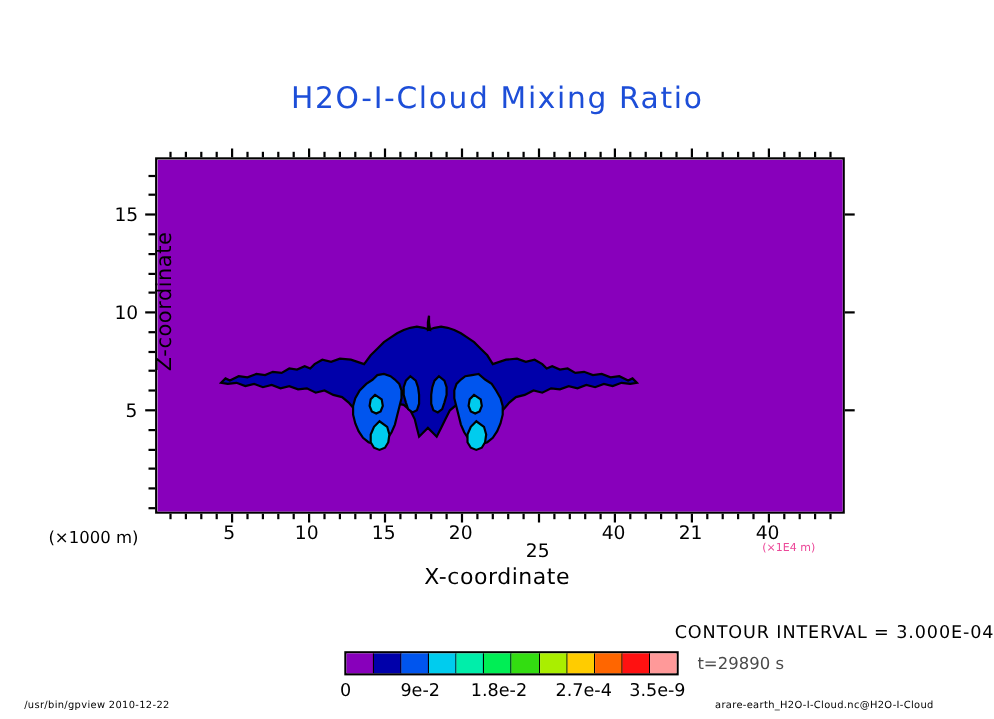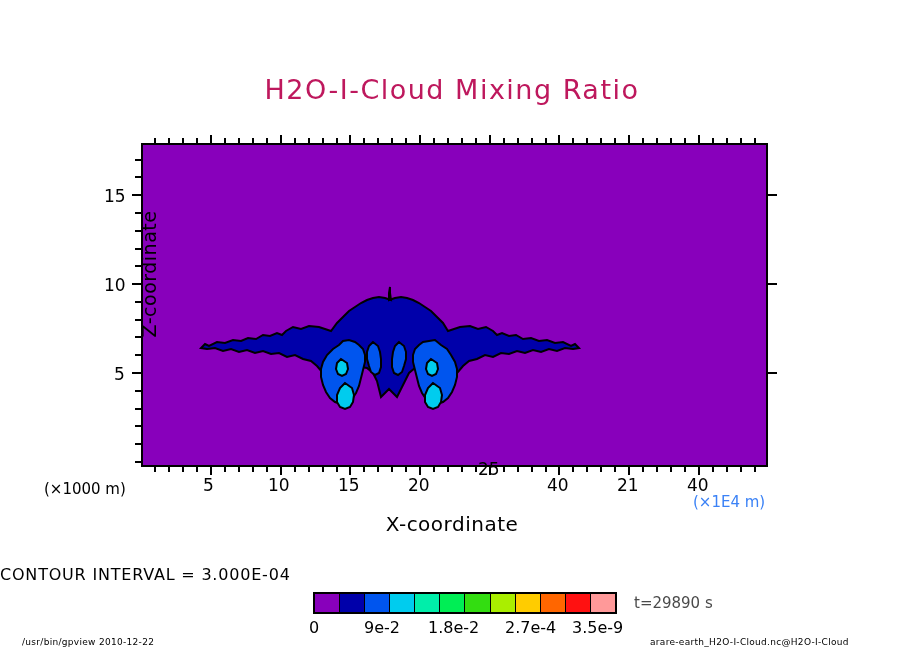--- a/index.html
+++ b/index.html
@@ -9,21 +9,21 @@
     font-family:"DejaVu Sans", sans-serif;
     position:relative;
     overflow:hidden;
   }
   .abs{position:absolute;}
   #title{
     left:0;top:74px;width:904px;
     text-align:center;
     font-size:27px;
     letter-spacing:1.5px;
-    color:#be185d;
+    color:#1d4ed8;
     white-space:nowrap;
   }
   #plot-wrap{left:141px;top:143px;width:627px;height:324px;}
   #plot-frame{
     position:absolute;left:0;top:0;width:627px;height:324px;
     border:2px solid #000;box-sizing:border-box;
     overflow:hidden;
   }
   #contour-svg{display:block;width:627px;height:324px;}
   .tick{position:absolute;background:#000;}
@@ -35,23 +35,23 @@
     transform-origin:center center;
     font-size:19px;letter-spacing:0.5px;color:#000;
     white-space:nowrap;
   }
   #xlabel{
     left:0;top:512px;width:904px;text-align:center;
     font-size:20px;letter-spacing:0.5px;color:#000;
     white-space:nowrap;
   }
   #unit-left{left:44px;top:480px;font-size:15px;color:#000;white-space:nowrap;}
-  #unit-right{left:693px;top:493px;font-size:15px;color:#3b82f6;white-space:nowrap;}
+  #unit-right{left:693px;top:493px;font-size:10px;color:#ec4899;white-space:nowrap;}
   #ci-text{
-    left:0;top:565px;width:904px;text-align:left;
+    left:0;top:565px;width:904px;text-align:right;
     font-size:16px;letter-spacing:0.8px;color:#000;white-space:nowrap;
   }
   #cbar{
     left:313px;top:592px;
     width:304px;height:22px;
     border:2px solid #000;box-sizing:border-box;
     display:flex;
   }
   #cbar .sw{flex:1 1 0;height:100%;border-right:1px solid #000;box-sizing:border-box;}
   #cbar .sw:last-child{border-right:none;}
@@ -230,21 +230,21 @@
   <div class="tick" style="left:-6px;top:16px;width:6px;height:2px;"></div>
 
   <div class="tick" style="left:627px;top:229px;width:9px;height:2px;"></div>
   <div class="tick" style="left:627px;top:140px;width:9px;height:2px;"></div>
   <div class="tick" style="left:627px;top:51px;width:9px;height:2px;"></div>
 
   <div class="tlabel" style="left:62px;top:332px;">5</div>
   <div class="tlabel" style="left:127px;top:332px;">10</div>
   <div class="tlabel" style="left:197px;top:332px;">15</div>
   <div class="tlabel" style="left:267px;top:332px;">20</div>
-  <div class="tlabel" style="left:337px;top:316px;">25</div>
+  <div class="tlabel" style="left:337px;top:348px;">25</div>
   <div class="tlabel" style="left:406px;top:332px;">40</div>
   <div class="tlabel" style="left:476px;top:332px;">21</div>
   <div class="tlabel" style="left:546px;top:332px;">40</div>
 
   <div class="tlabel" style="left:-27px;top:221px;">5</div>
   <div class="tlabel" style="left:-37px;top:132px;">10</div>
   <div class="tlabel" style="left:-37px;top:43px;">15</div>
 
   <div id="ylabel">Z-coordinate</div>
 </div>

